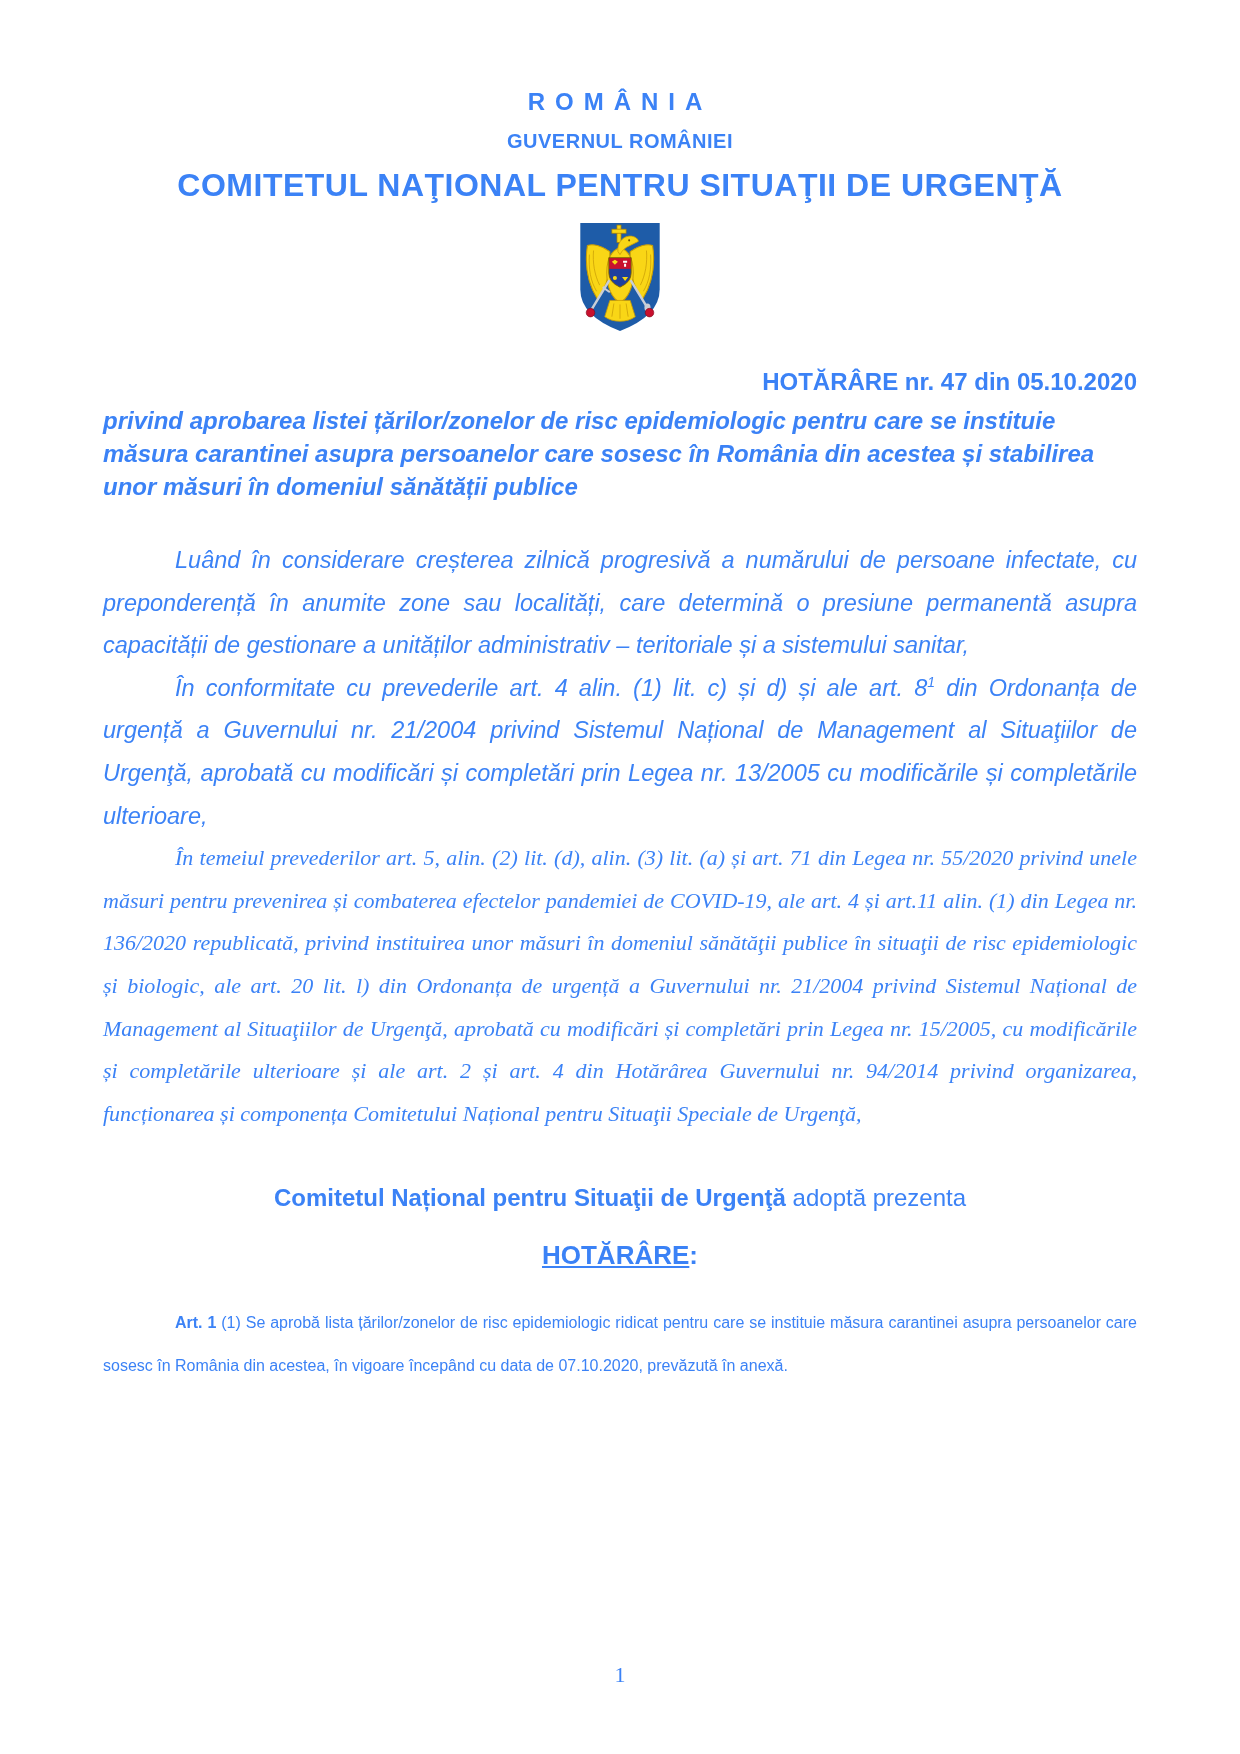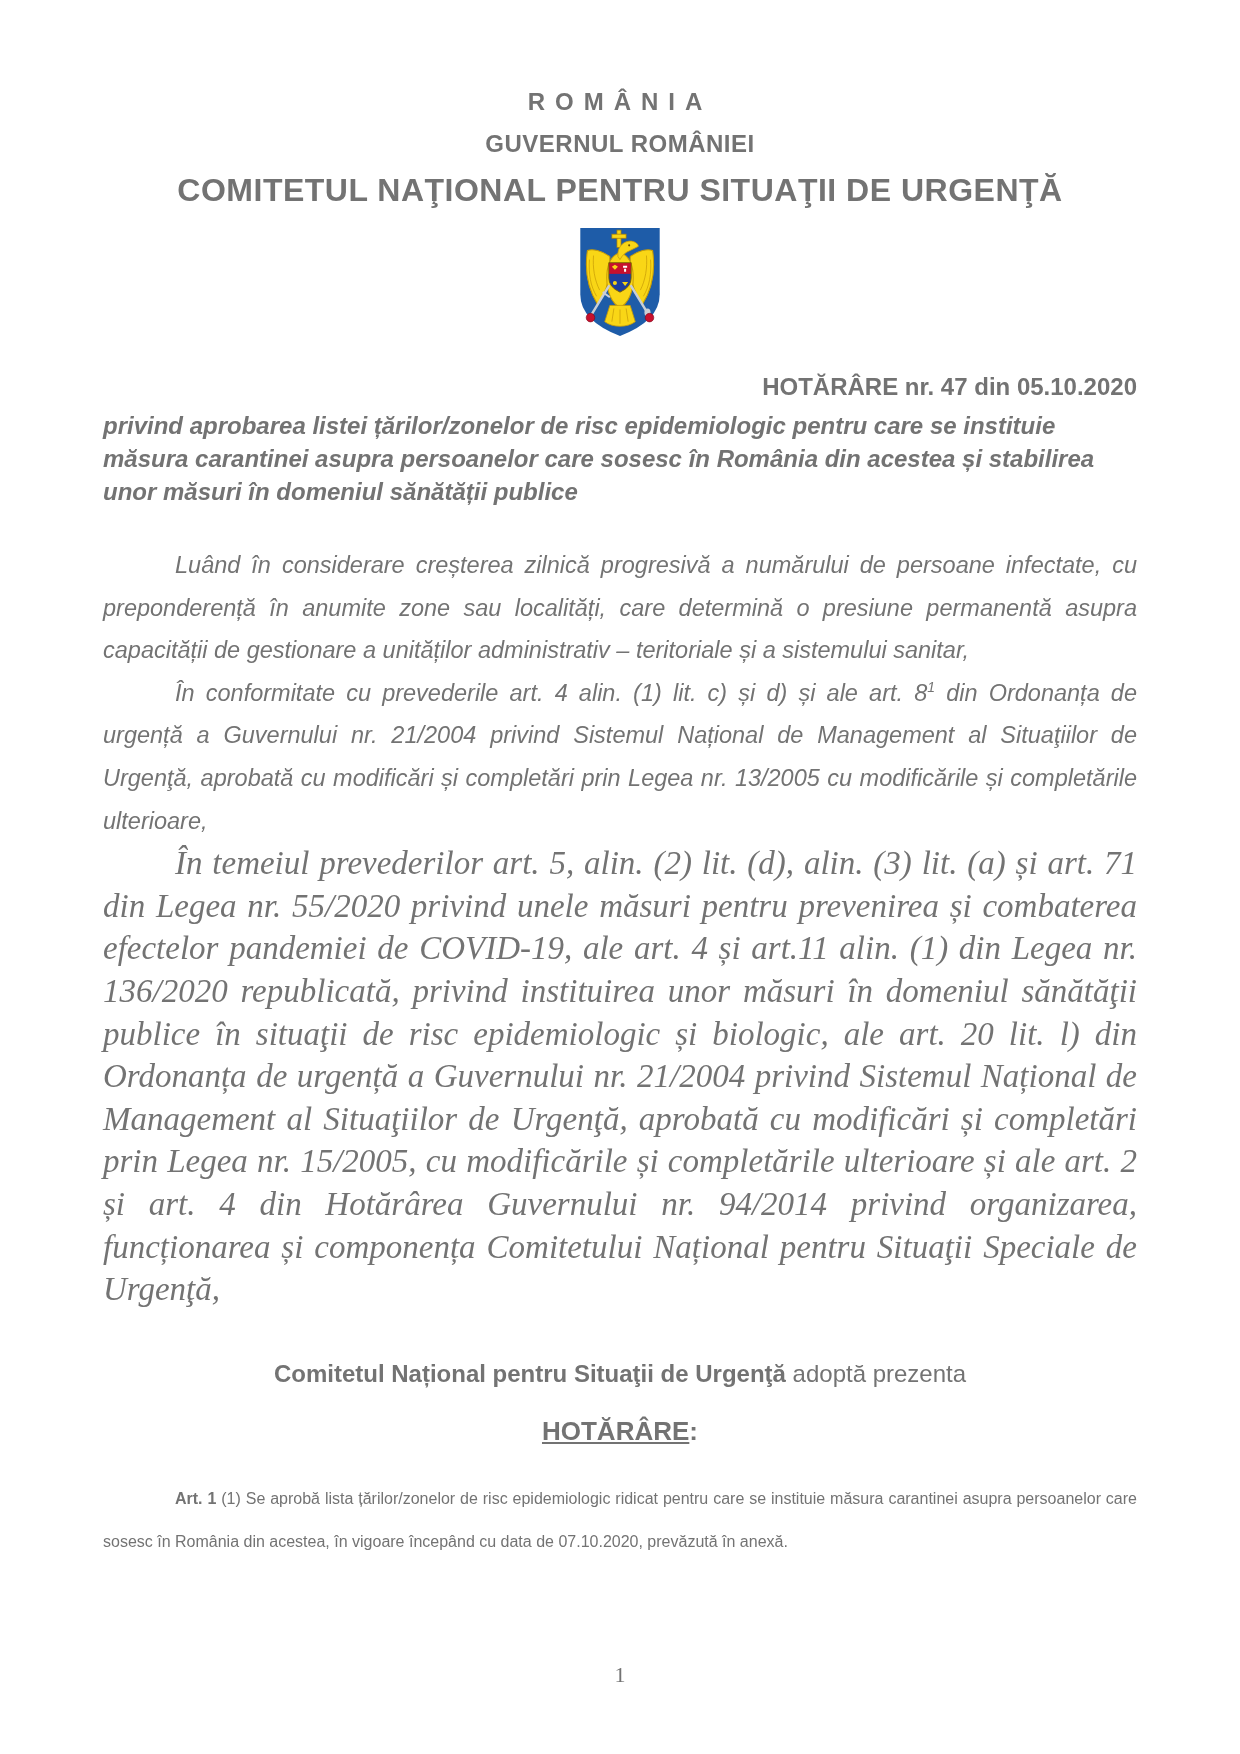--- a/index.html
+++ b/index.html
@@ -1,42 +1,42 @@
 <!DOCTYPE html>
 <html lang="ro"><head>
 <meta charset="utf-8">
 <style>
   html,body{margin:0;padding:0;background:#e8e8e8;}
   .page{
     width:1240px;height:1754px;background:#ffffff;margin:0 auto;
     box-sizing:border-box;position:relative;
     padding:88px 103px 0 103px;
-    font-family:"Liberation Sans",sans-serif;color:#737373;
+    font-family:"Liberation Sans",sans-serif;color:#3b82f6;
   }
   
   .hdr{ text-align:center;font-weight:bold; }
   .hdr-country{ font-size:24px;letter-spacing:10px;margin:0 0 14px 0; }
-  .hdr-gov{ font-size:24px;letter-spacing:.5px;margin:0 0 14px 0; }
+  .hdr-gov{ font-size:20px;letter-spacing:.5px;margin:0 0 14px 0; }
   .hdr-committee{ font-size:32px;letter-spacing:.5px;margin:0 0 16px 0; }
   .arms-wrap{ text-align:center;margin:0 0 30px 0; }
   .arms-wrap svg{ display:inline-block; }
   
   .doc-title{ text-align:right;font-weight:bold;font-size:24px;margin:14px 0 8px 0; }
   .doc-subtitle{
     text-align:left;font-weight:bold;font-style:italic;font-size:24px;
     line-height:33px;margin:0 0 36px 0;
   }
   
   .para{
     font-style:italic;font-size:23.5px;line-height:42.6px;
     text-align:justify;text-indent:72px;margin:0;
   }
   .para sup{ font-size:14px;line-height:0; }
   .para-serif{
-    font-family:"Liberation Serif",serif;font-size:33px;
+    font-family:"Liberation Serif",serif;font-size:22px;
   }
   .enact{
     text-align:center;font-size:24px;margin:48px 0 0 0;line-height:30px;
   }
   .enact b{ font-weight:bold; }
   .decision{
     text-align:center;font-weight:bold;font-size:26px;margin:26px 0 0 0;line-height:32px;
   }
   .decision .u{ text-decoration:underline;text-align:center; }
   .article{

